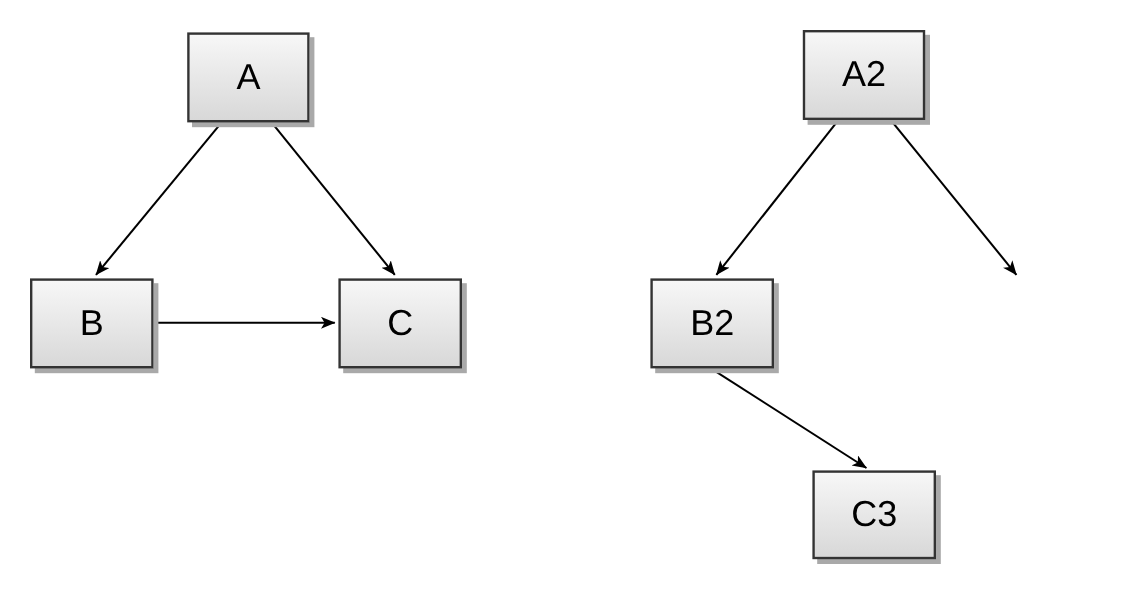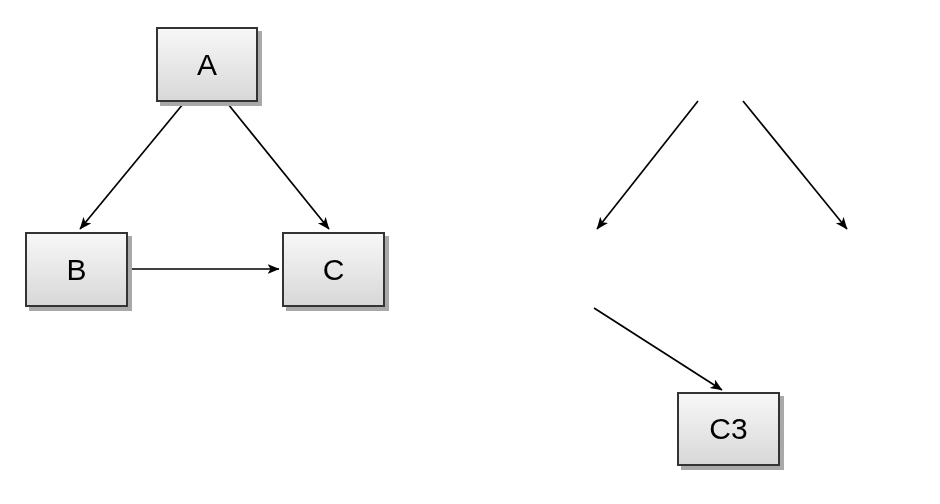--- a/index.html
+++ b/index.html
@@ -65,16 +65,22 @@
 
 <div class="node" style="left: 156px; top: 27px; width: 102px; height: 75px;">
       <span class="node-label">A</span>
     </div>
     <div class="node" style="left: 25px; top: 232px; width: 103px; height: 75px;">
       <span class="node-label">B</span>
     </div>
     <div class="node" style="left: 282px; top: 232px; width: 103px; height: 75px;">
       <span class="node-label">C</span>
     </div>
+    <div class="node" style="left: 669px; top: 25px; width: 102px; height: 75px;">
+      <span class="node-label">A2</span>
+    </div>
+    <div class="node" style="left: 542px; top: 232px; width: 103px; height: 75px;">
+      <span class="node-label">B2</span>
+    </div>
     <div class="node" style="left: 677px; top: 392px; width: 103px; height: 74px;">
       <span class="node-label">C3</span>
     </div>
   </div>
 
 </body></html>

